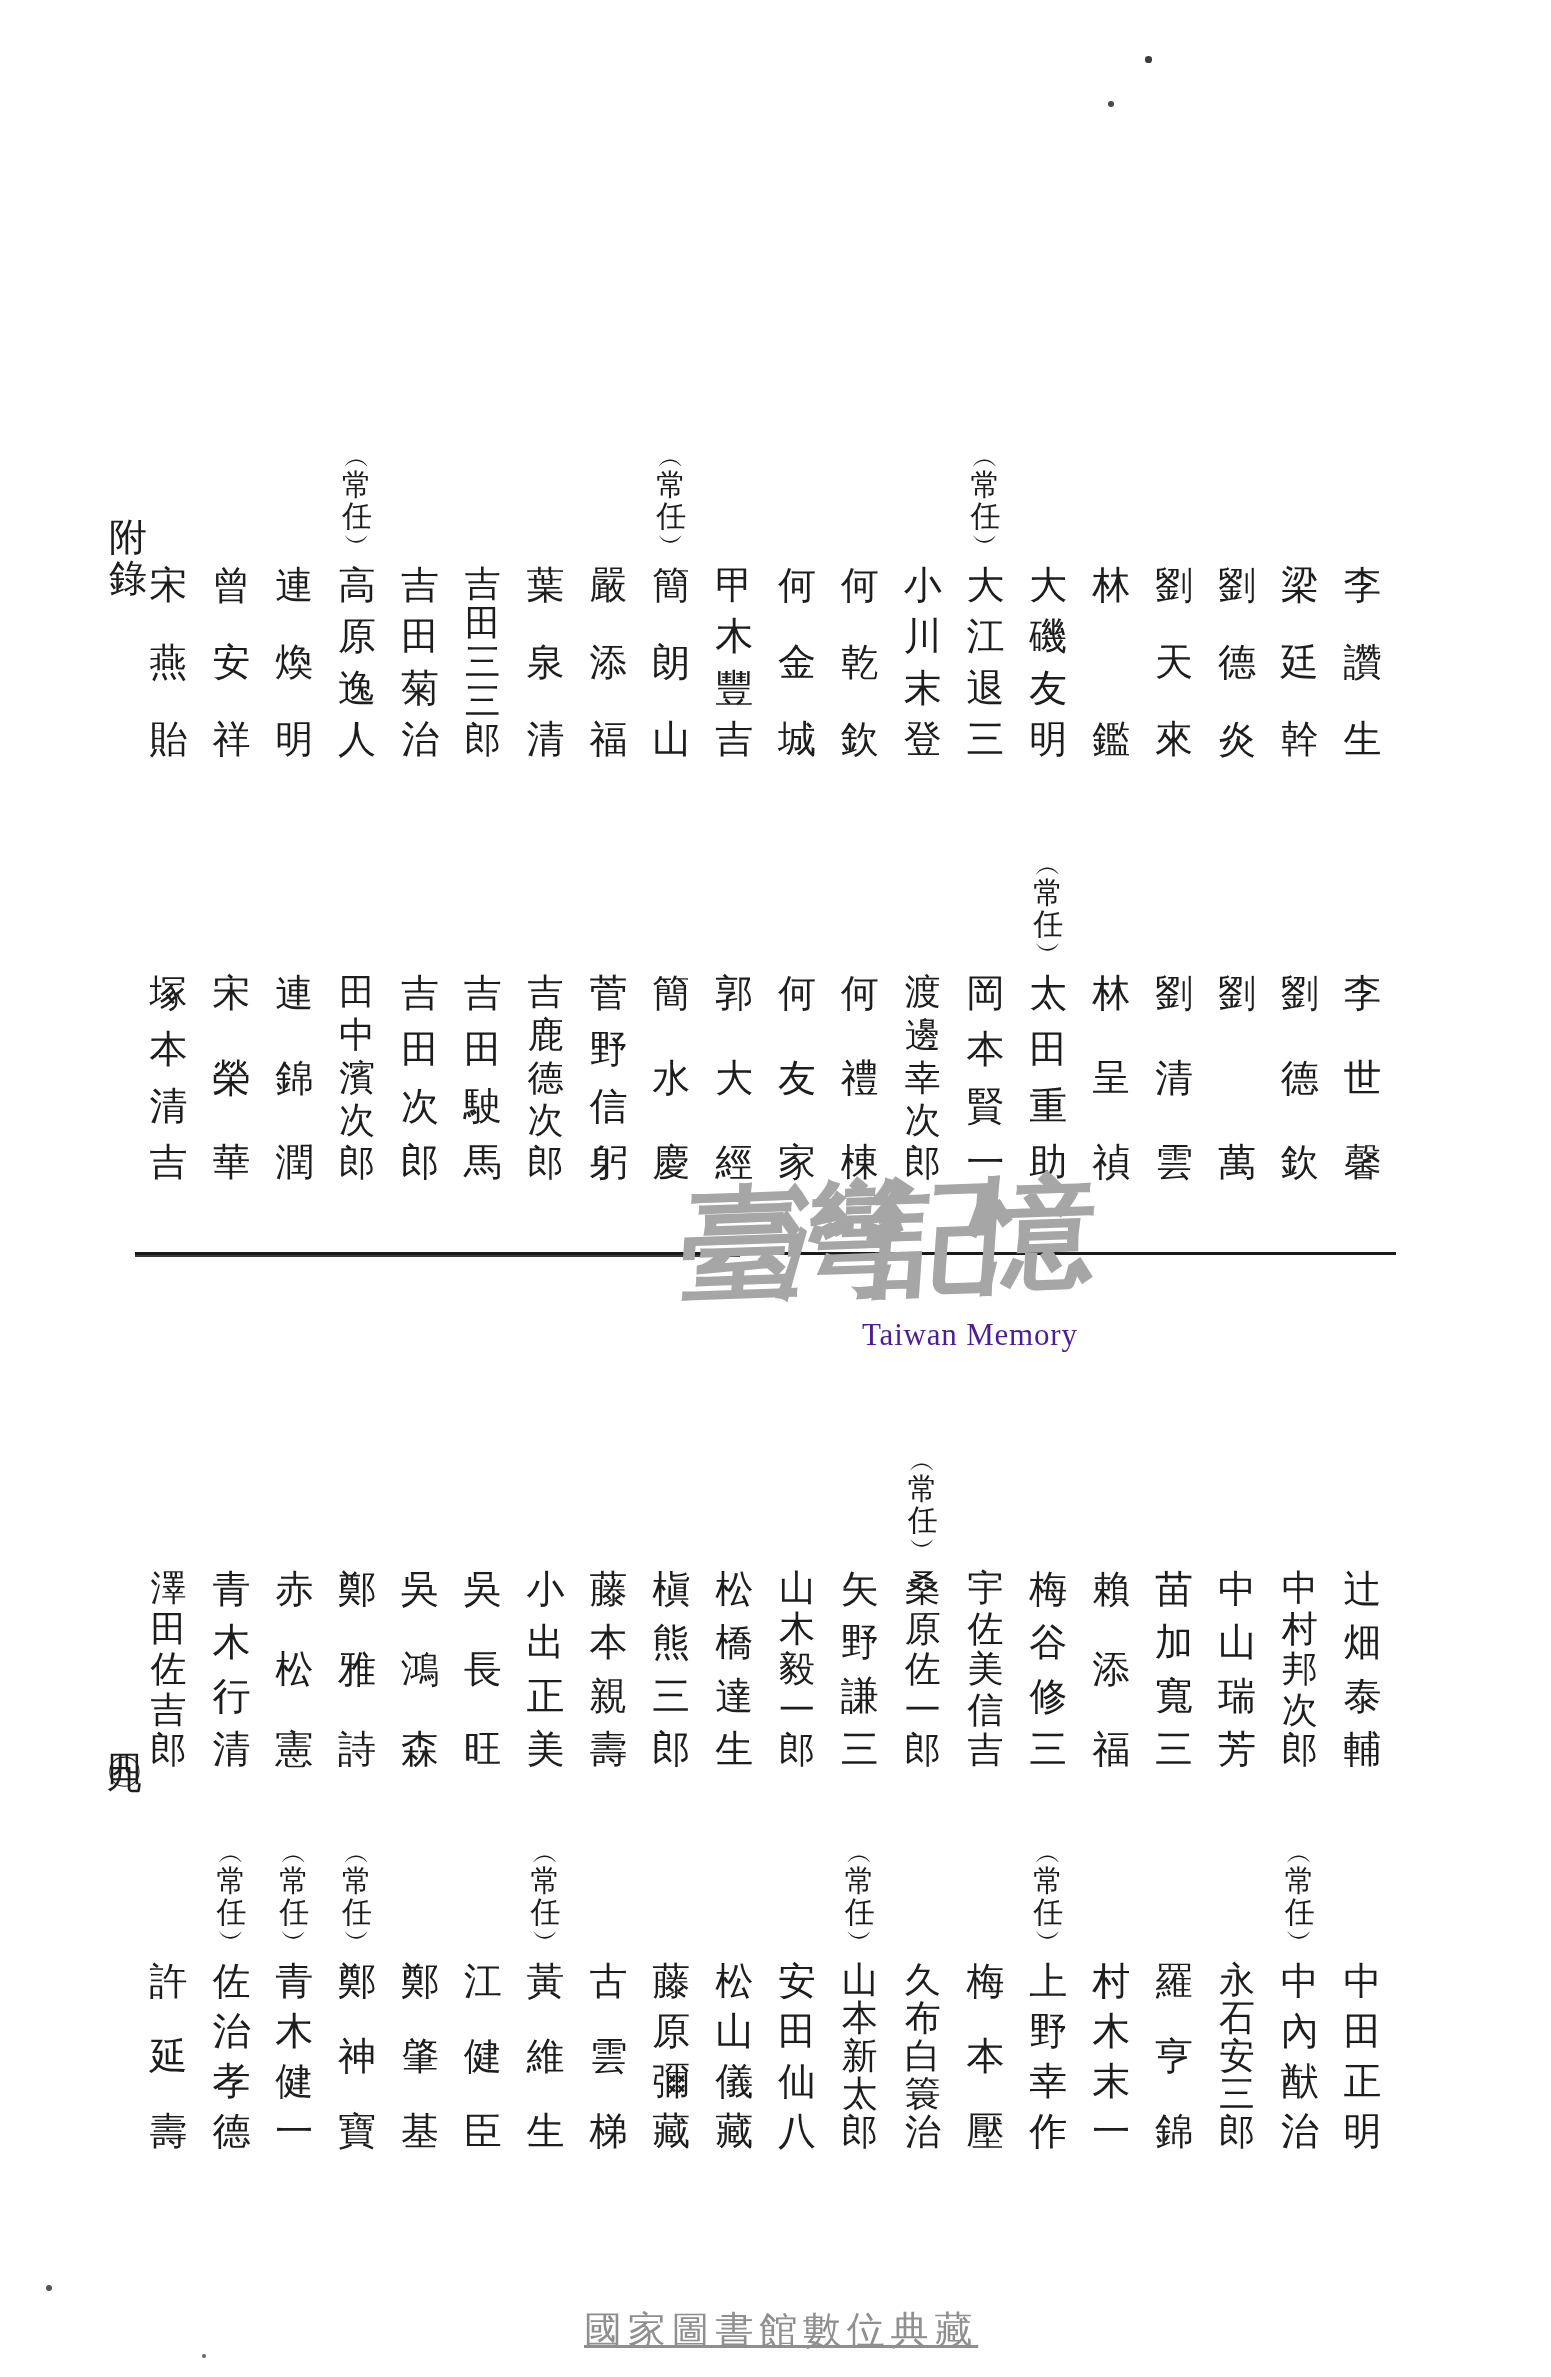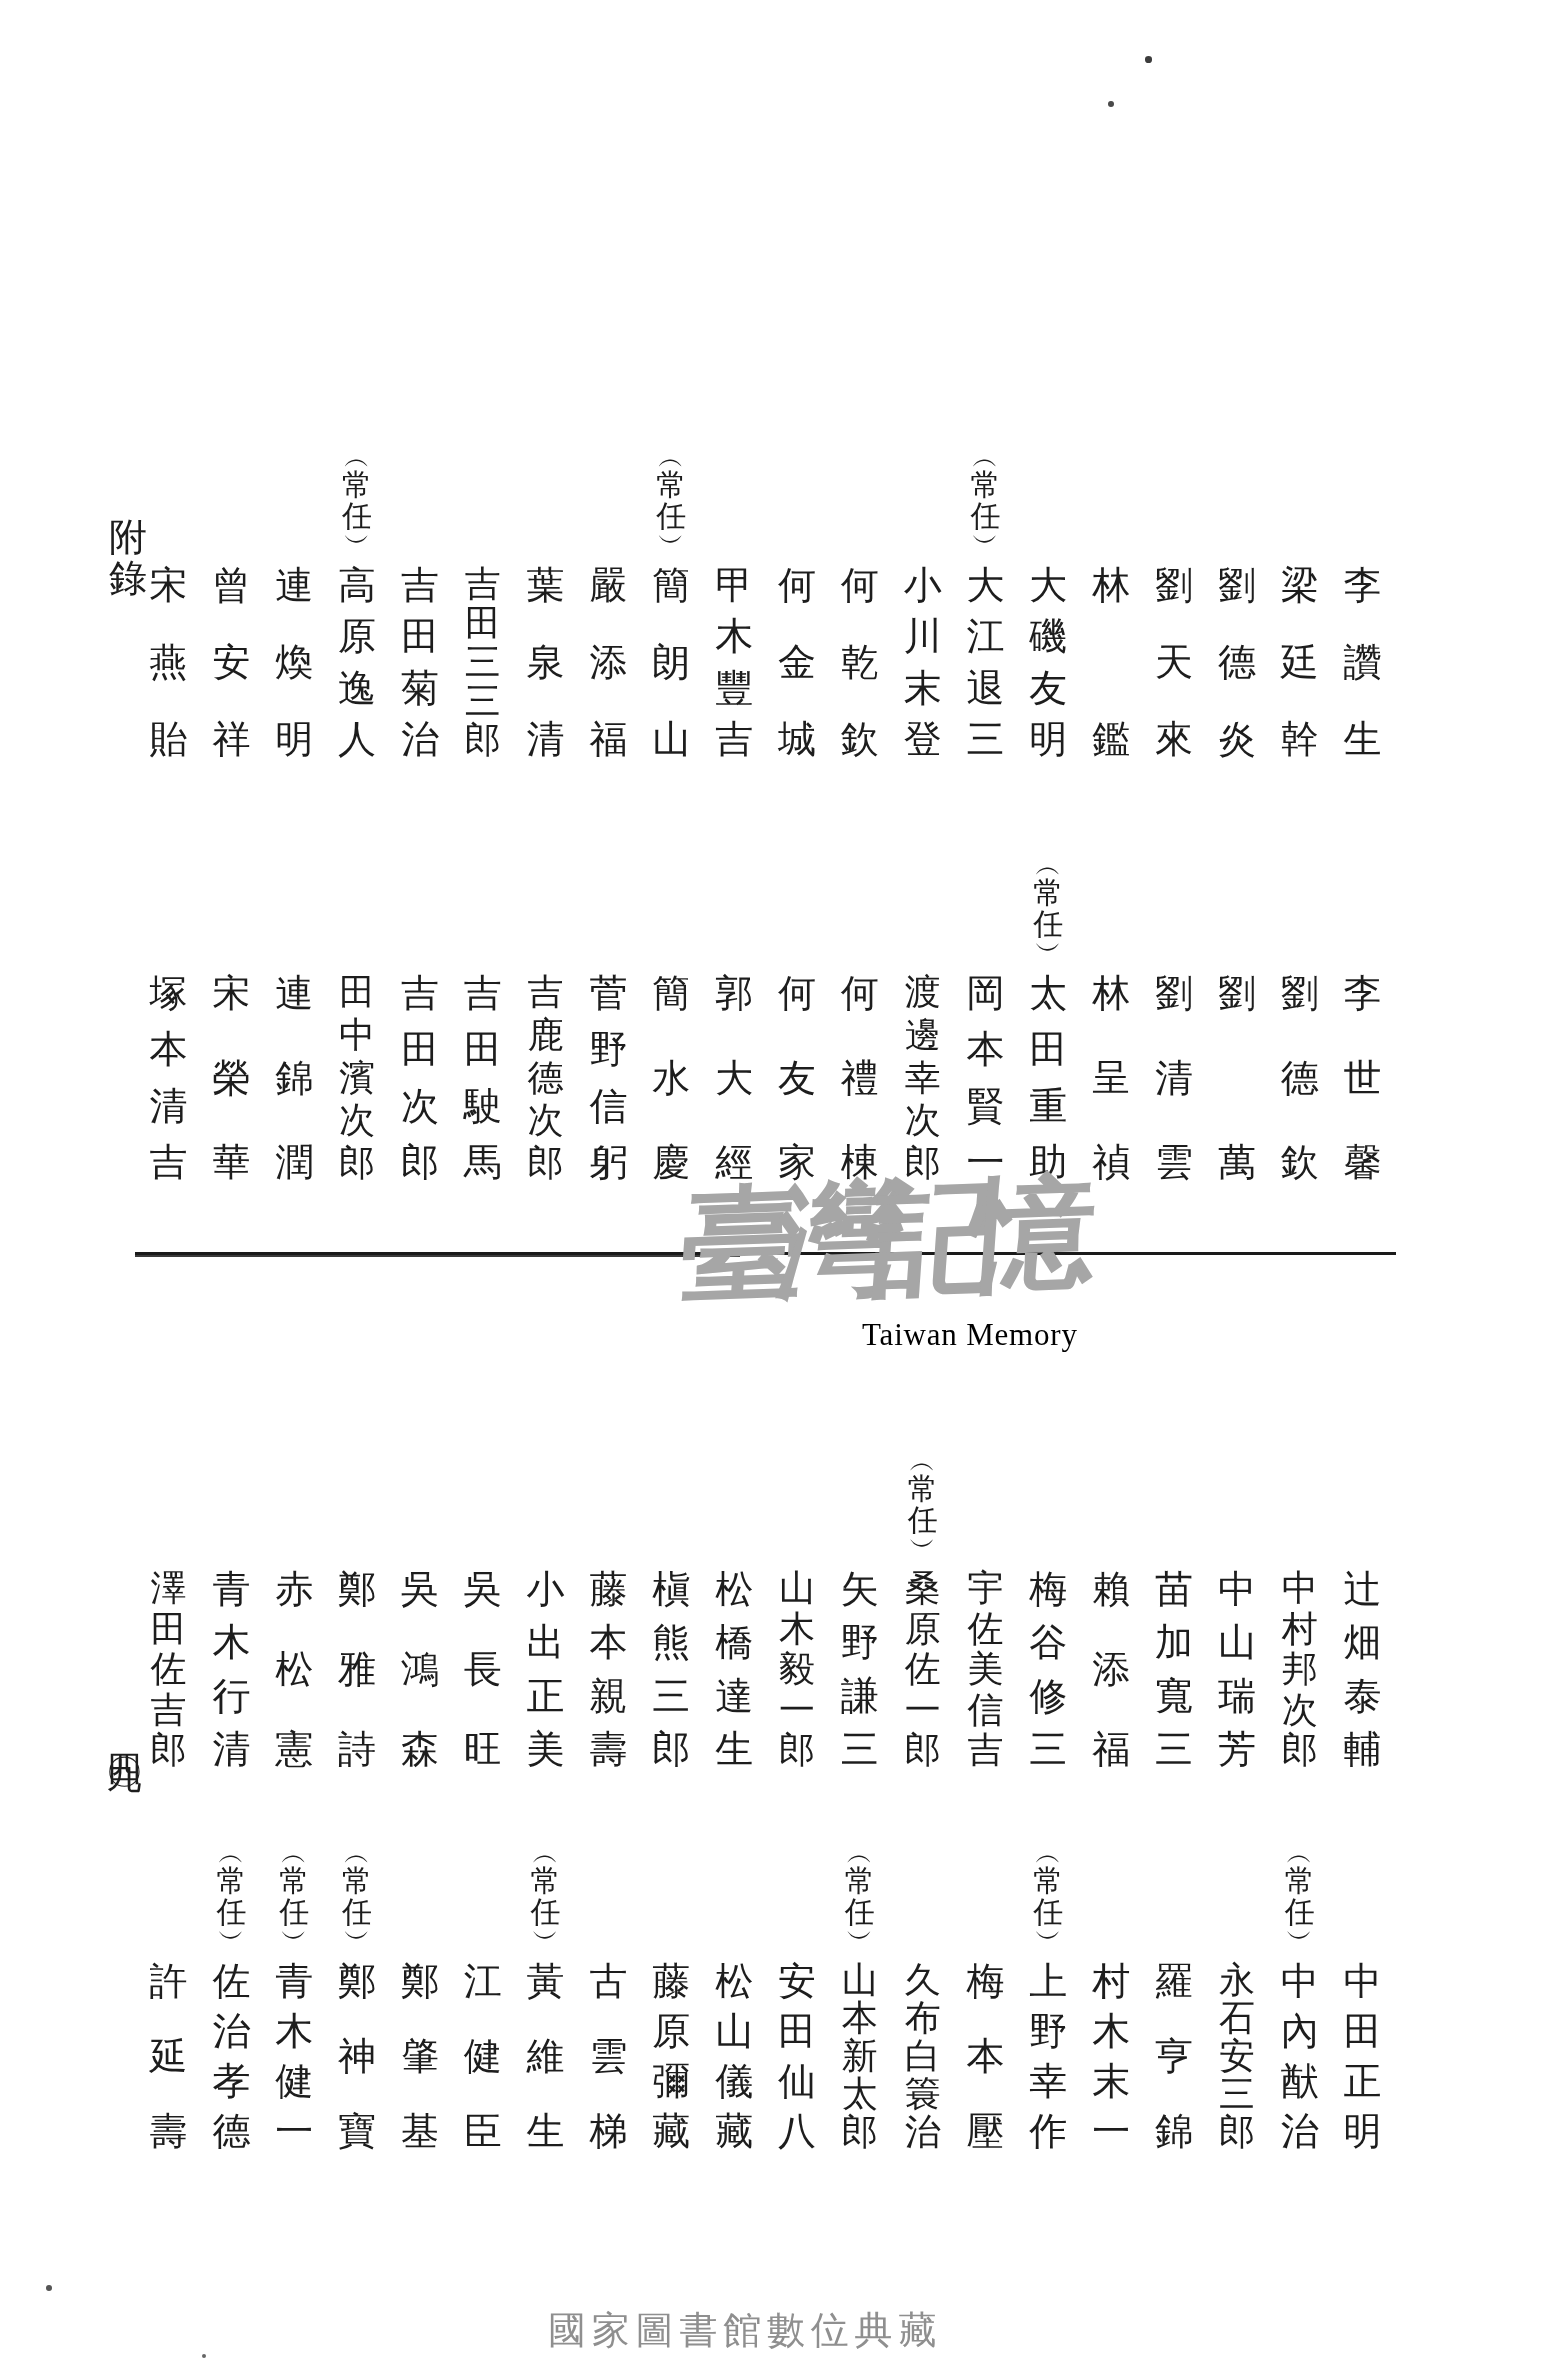--- a/index.html
+++ b/index.html
@@ -49,25 +49,25 @@
   
   .wm-cjk{
     position:absolute;left:682px;top:1173px;
     font-size:124px;line-height:1.1;font-weight:bold;
     letter-spacing:-28px;color:#a6a6a6;
     transform:skewX(-6deg) rotate(-2deg);
     white-space:nowrap;
   }
   .wm-latin{
     position:absolute;left:862px;top:1317px;
-    font-size:31px;color:#000000;letter-spacing:0.8px;white-space:nowrap;
+    font-size:31px;color:#4c1d95;letter-spacing:0.8px;white-space:nowrap;
   }
   .wm-bottom{
-    position:absolute;left:548px;top:2305px;
-    font-size:38px;color:#8f8f8f;letter-spacing:5.8px;white-space:nowrap;
+    position:absolute;left:584px;top:2305px;
+    font-size:38px;color:#8f8f8f;letter-spacing:5.8px;white-space:nowrap;text-decoration:underline;
   }
 
   
   .speck{position:absolute;border-radius:50%;background:#3c3c3c;}
   .speck.s1{left:1145px;top:56px;width:7.4px;height:6.6px;}
   .speck.s2{left:1108px;top:101px;width:5.8px;height:5.8px;background:#4a4a4a;}
   .speck.s3{left:46px;top:2285px;width:5.8px;height:5.8px;background:#555;}
   .speck.s4{left:202px;top:2354px;width:4.1px;height:4.1px;background:#666;}
 </style>
 </head>

